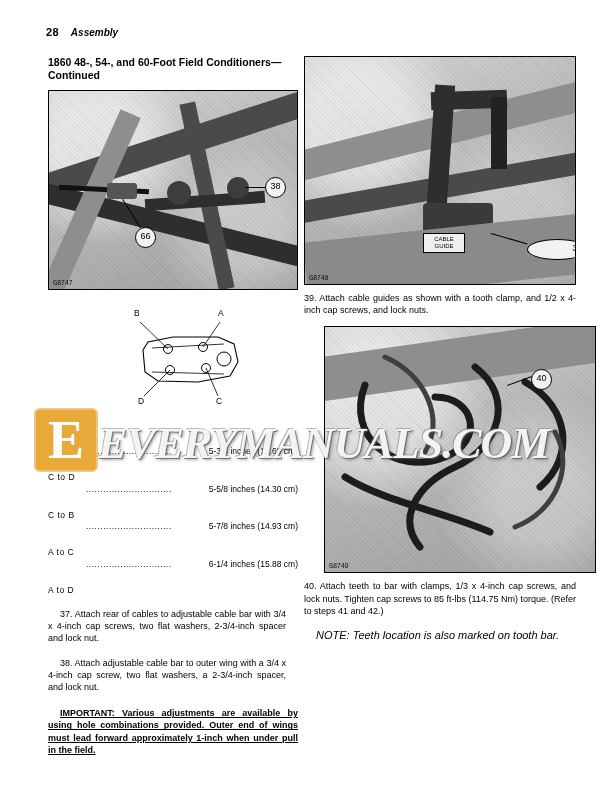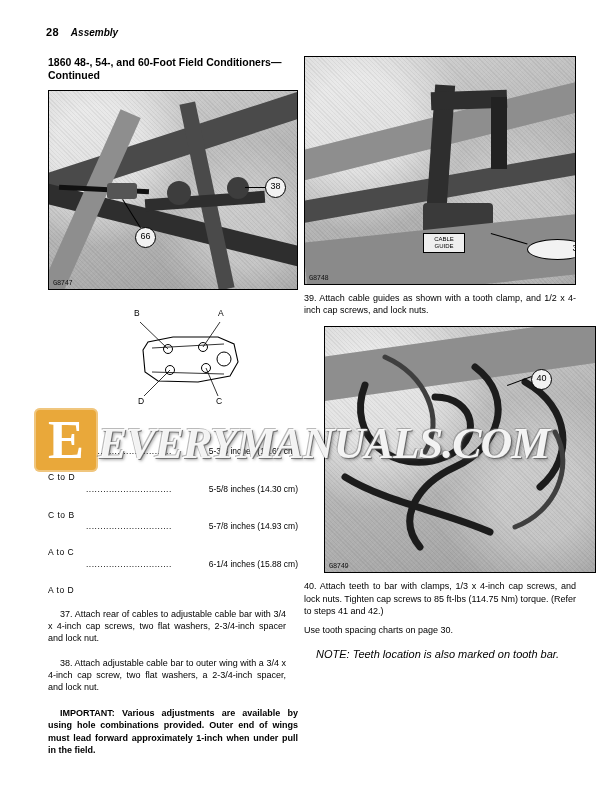--- a/index.html
+++ b/index.html
@@ -180,20 +180,21 @@
     text-align: justify;
   }
   p.body.first { text-indent: 12px; }
   p.important {
     font-size: 9px;
     line-height: 12.2px;
     font-weight: bold;
     margin: 14px 0 0 0;
     text-indent: 12px;
     text-align: justify;
+    text-decoration: underline;
   }
   p.caption {
     font-size: 9px;
     line-height: 12.2px;
     margin: 7px 0 0 0;
     text-align: justify;
   }
   p.note {
     font-size: 11px;
     line-height: 12.2px;
@@ -388,21 +389,20 @@
         </g>
       </svg>
 
       <div class="leader" style="left:182px;top:58px;width:26px;transform:rotate(-20deg);"></div>
       <div class="callout" style="left:206px;top:42px;">40</div>
 
       <div class="code">G8749</div>
     </div>
 
     <p class="caption">40. Attach teeth to bar with clamps, 1/3 x 4-inch cap screws, and lock nuts. Tighten cap screws to 85 ft-lbs (114.75 Nm) torque. (Refer to steps 41 and 42.)</p>
-    <p class="caption">Use tooth spacing charts on page 30.</p>
     <p class="note">NOTE: Teeth location is also marked on tooth bar.</p>
   </div>
 
   <div class="watermark">
     <div class="wm-badge">
       <div class="e">E</div>
     </div>
     <div class="wm-text">EVERYMANUALS.COM</div>
   </div>
 

